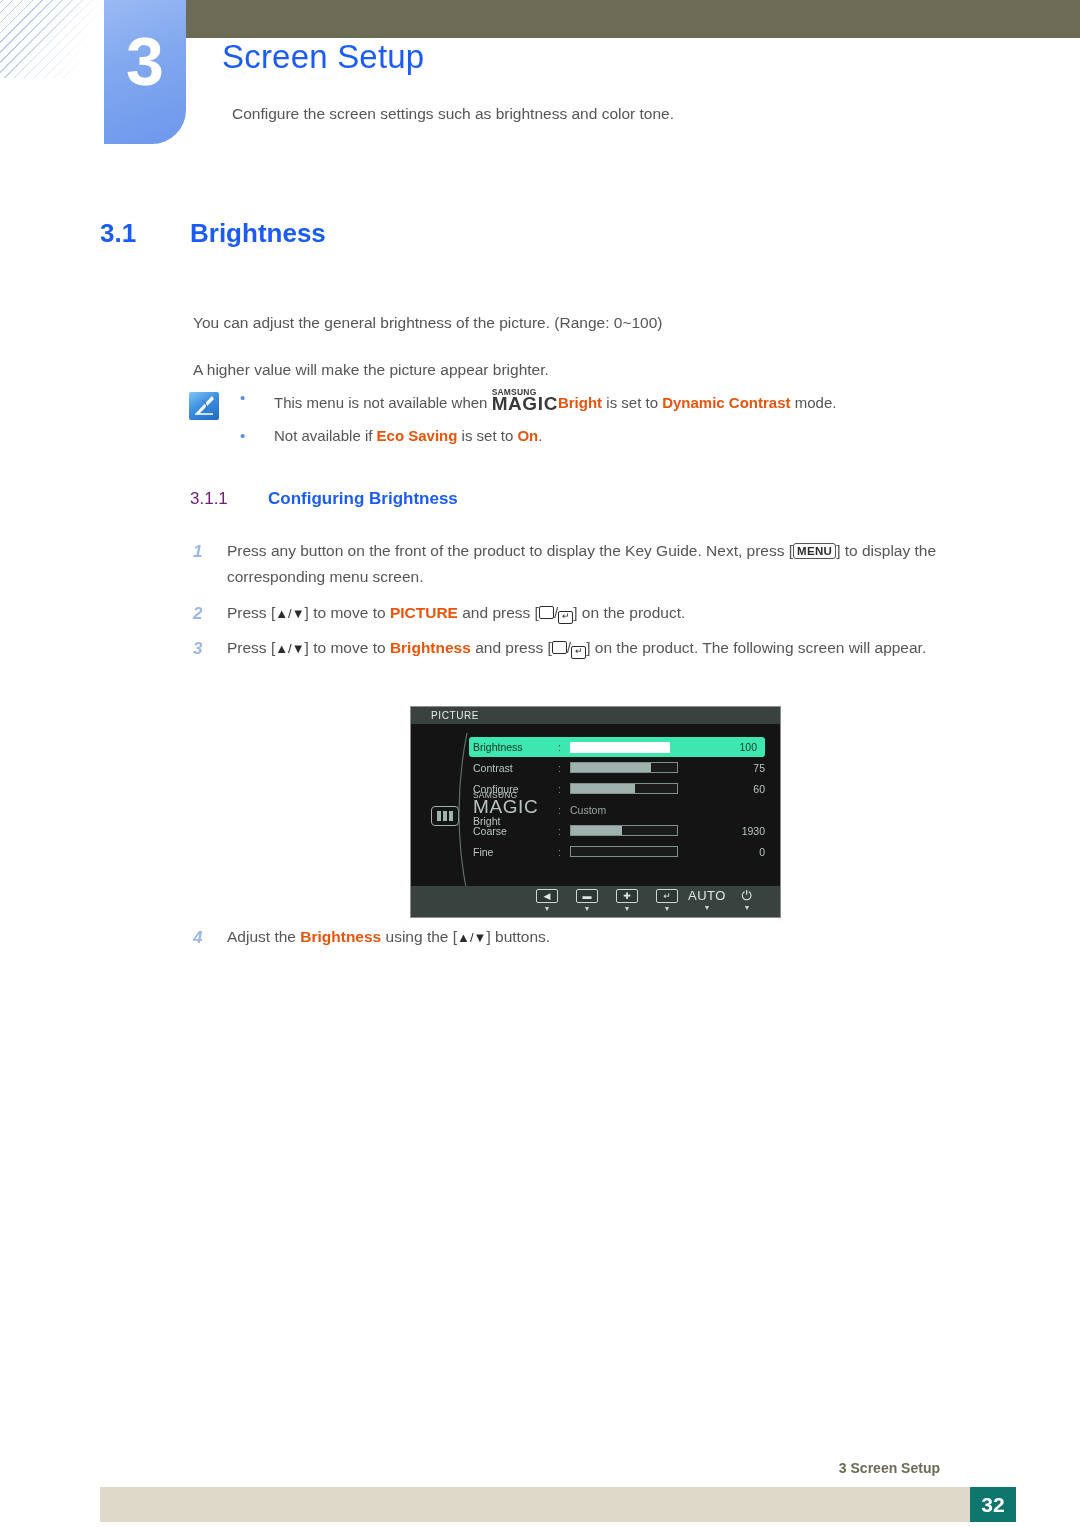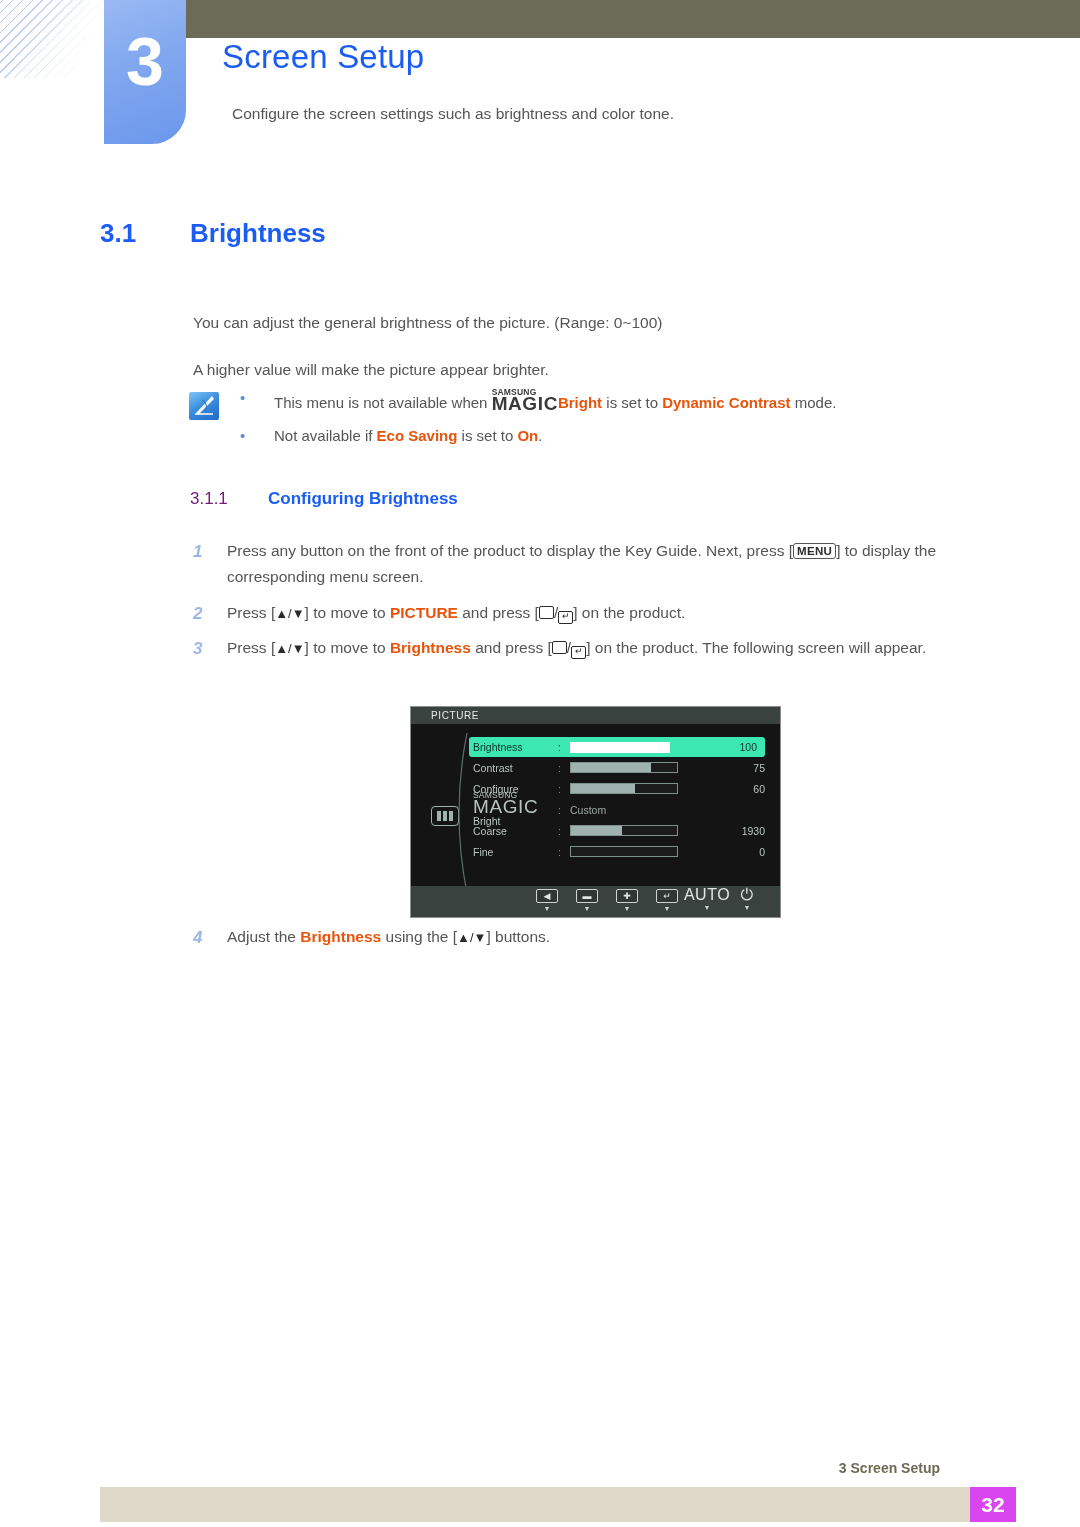--- a/index.html
+++ b/index.html
@@ -202,35 +202,35 @@
     padding-right:13px;box-sizing:border-box;
   }
   .osd-btn{
     width:40px;text-align:center;color:#dfe6e3;font-size:9px;padding-top:3px;
   }
   .osd-btn .cap{
     display:inline-flex;align-items:center;justify-content:center;
     width:20px;height:12px;border:1px solid #cdd6d3;border-radius:2px;
     font-size:9px;line-height:1;color:#dfe6e3;background:#2f3634;
   }
-  .osd-btn .capnb{border:none;background:none;font-size:16px;letter-spacing:.5px;}
+  .osd-btn .capnb{border:none;background:none;font-size:13px;letter-spacing:.5px;}
   .osd-btn .caret{display:block;margin-top:2px;font-size:7px;color:#cdd6d3;line-height:1;}
 
   
   .footer-bar{
     position:absolute;left:100px;top:1487px;width:880px;height:35px;
     background:#ded9c8;
   }
   .footer-text{
     position:absolute;right:140px;top:1460px;
     font-size:14px;font-weight:bold;color:#6c6b55;
   }
   .footer-page{
     position:absolute;left:970px;top:1487px;width:46px;height:35px;
-    background:#d946ef;color:#ffffff;
+    background:#0f766e;color:#ffffff;
     font-size:21px;font-weight:bold;
     display:flex;align-items:center;justify-content:center;
   }
 </style>
 </head>
 <body>
 
 <div class="hatch"></div>
 <div class="olive-bar"></div>
 <div class="chapter-block">

